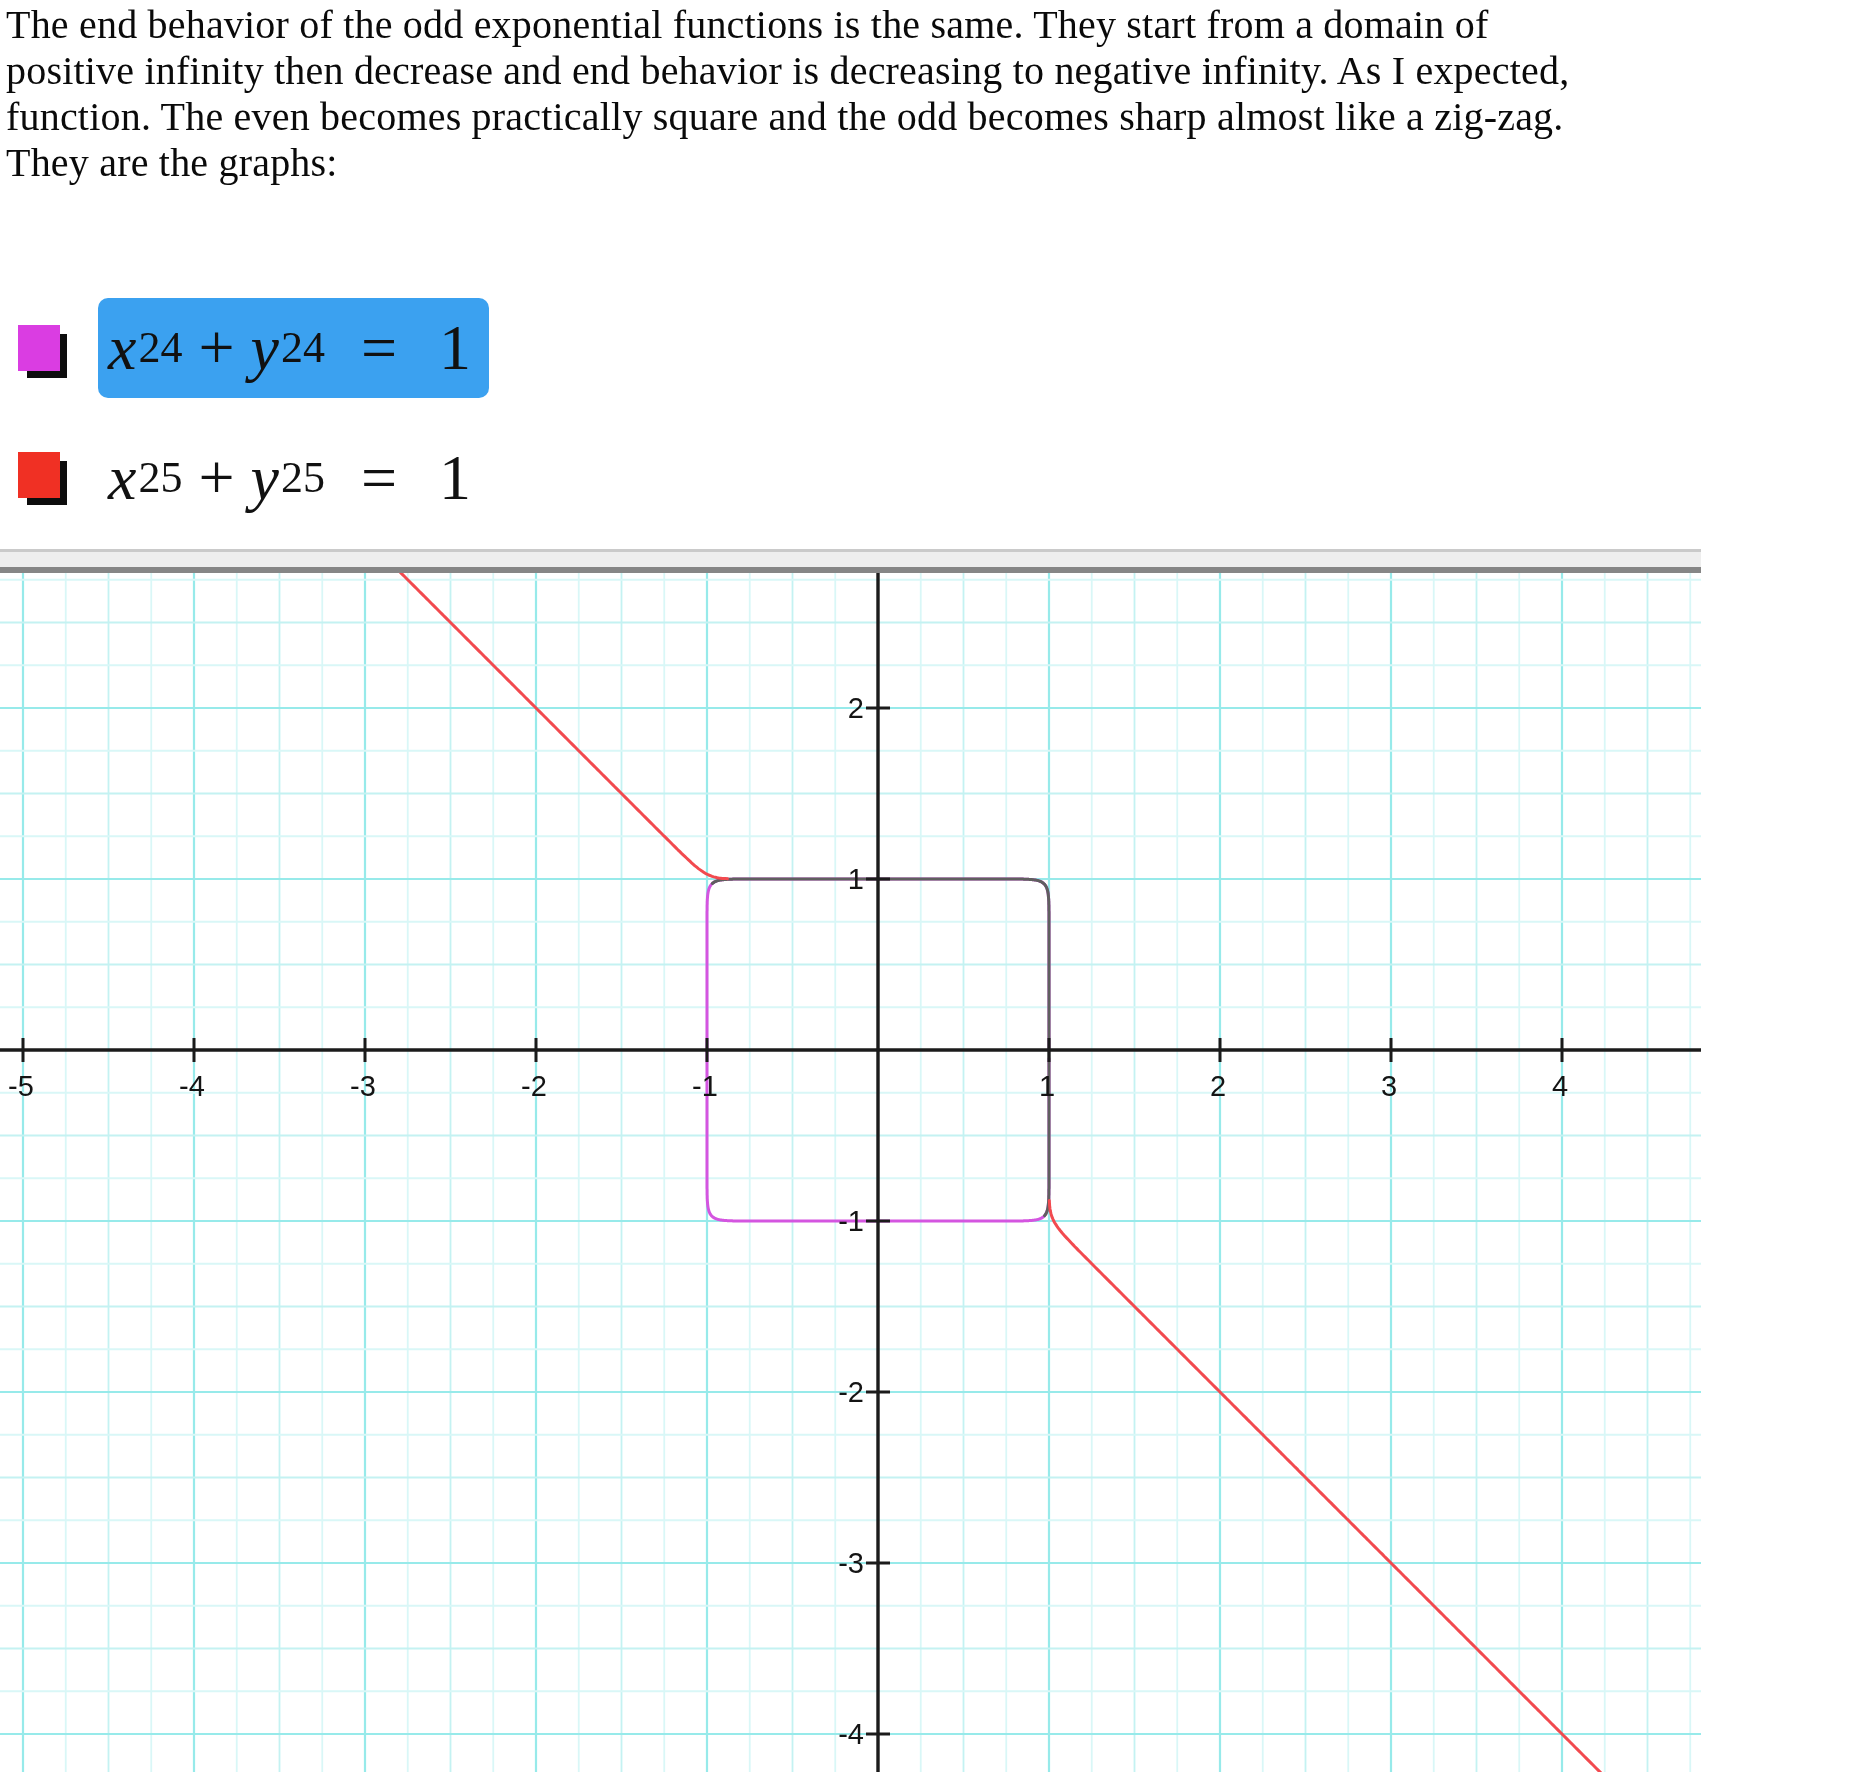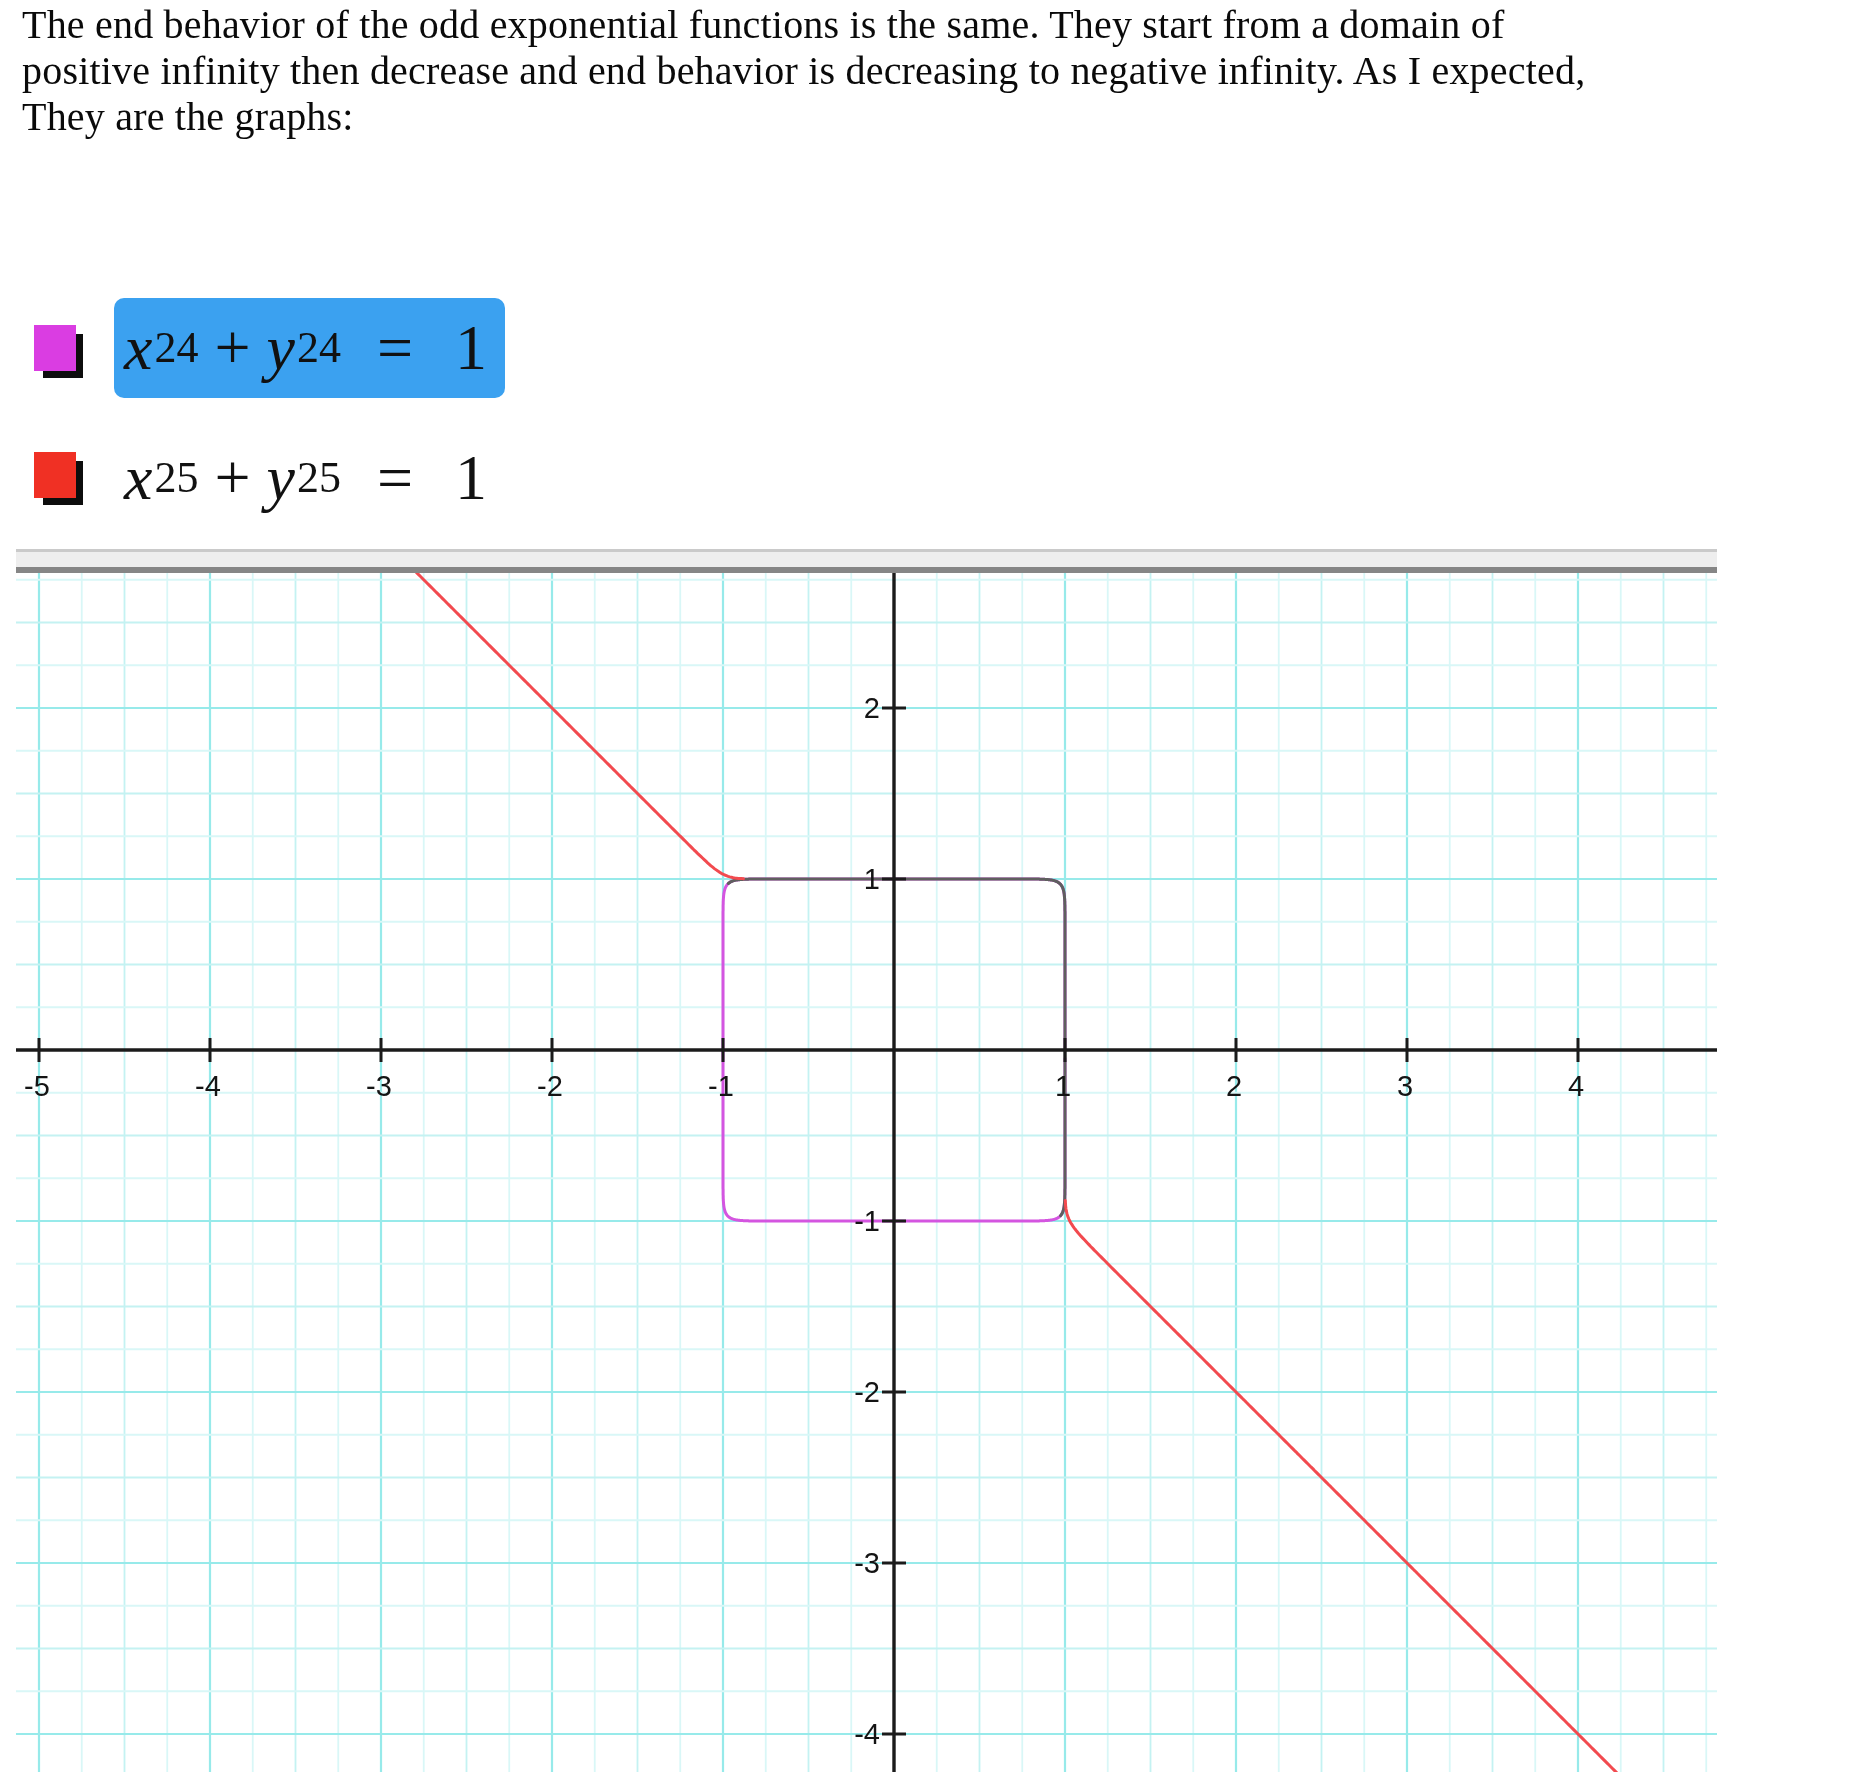--- a/index.html
+++ b/index.html
@@ -1,17 +1,17 @@
 <!DOCTYPE html>
 <html><head>
 <meta charset="utf-8">
 <style>
   html,body{margin:0;padding:0;background:#ffffff;}
   .page{position:relative;width:1701px;height:1772px;overflow:hidden;background:#fff;
-        font-family:"Liberation Serif", serif;color:#0a0a0a;margin-left:16px;}
+        font-family:"Liberation Serif", serif;color:#0a0a0a;}
   
   .text-block{position:absolute;left:6px;top:2px;width:1866px;}
   .tline{font-size:40px;line-height:46px;white-space:nowrap;letter-spacing:0.2px;}
   
   .swatch{position:absolute;width:42px;height:46px;box-shadow:8px 8px 0 -1px #0d0d0d;}
   .sw1{left:18px;top:325px;}
   .sw2{left:18px;top:452px;}
   .eqbox{position:absolute;left:98px;height:100px;display:inline-flex;align-items:center;
          padding:0 18px 0 10px;border-radius:10px;font-size:64px;color:#111;}
   .eq1{top:298px;}
@@ -28,20 +28,21 @@
   .ticklab{font-family:"Liberation Sans",sans-serif;font-size:29px;fill:#141414;}
 </style>
 </head>
 <body>
 
 <div class="page">
 
   <div class="text-block">
     <div class="tline">The end behavior of the odd exponential functions is the same. They start from a domain of</div>
     <div class="tline">positive infinity then decrease and end behavior is decreasing to negative infinity. As I expected,</div>
+    <div class="tline">function. The even becomes practically square and the odd becomes sharp almost like a zig-zag.</div>
     <div class="tline">They are the graphs:</div>
   </div>
 
   <div class="swatch sw1" style="background: rgb(218, 61, 226);"></div>
   <div class="eqbox eq1" style="background: rgb(59, 161, 240);">
     <span class="var">x</span>
       <sup>24</sup>
       <span class="op">+</span>
       <span class="var">y</span>
       <sup>24</sup>

